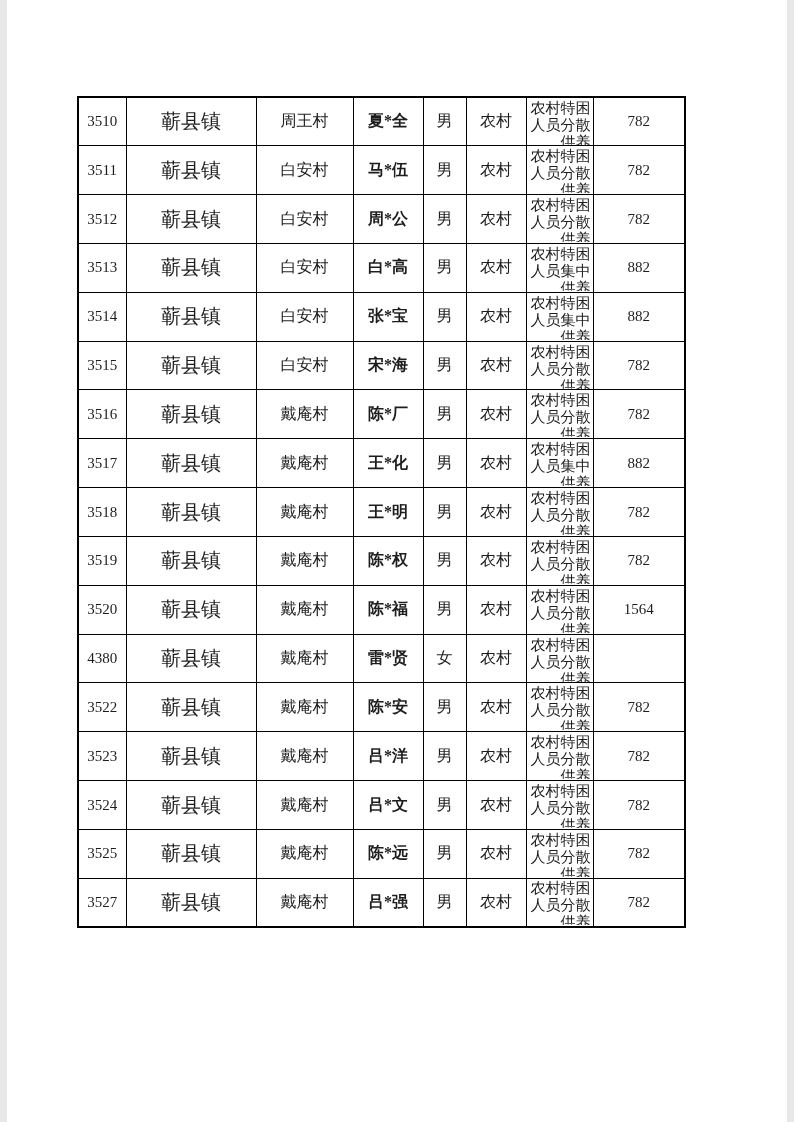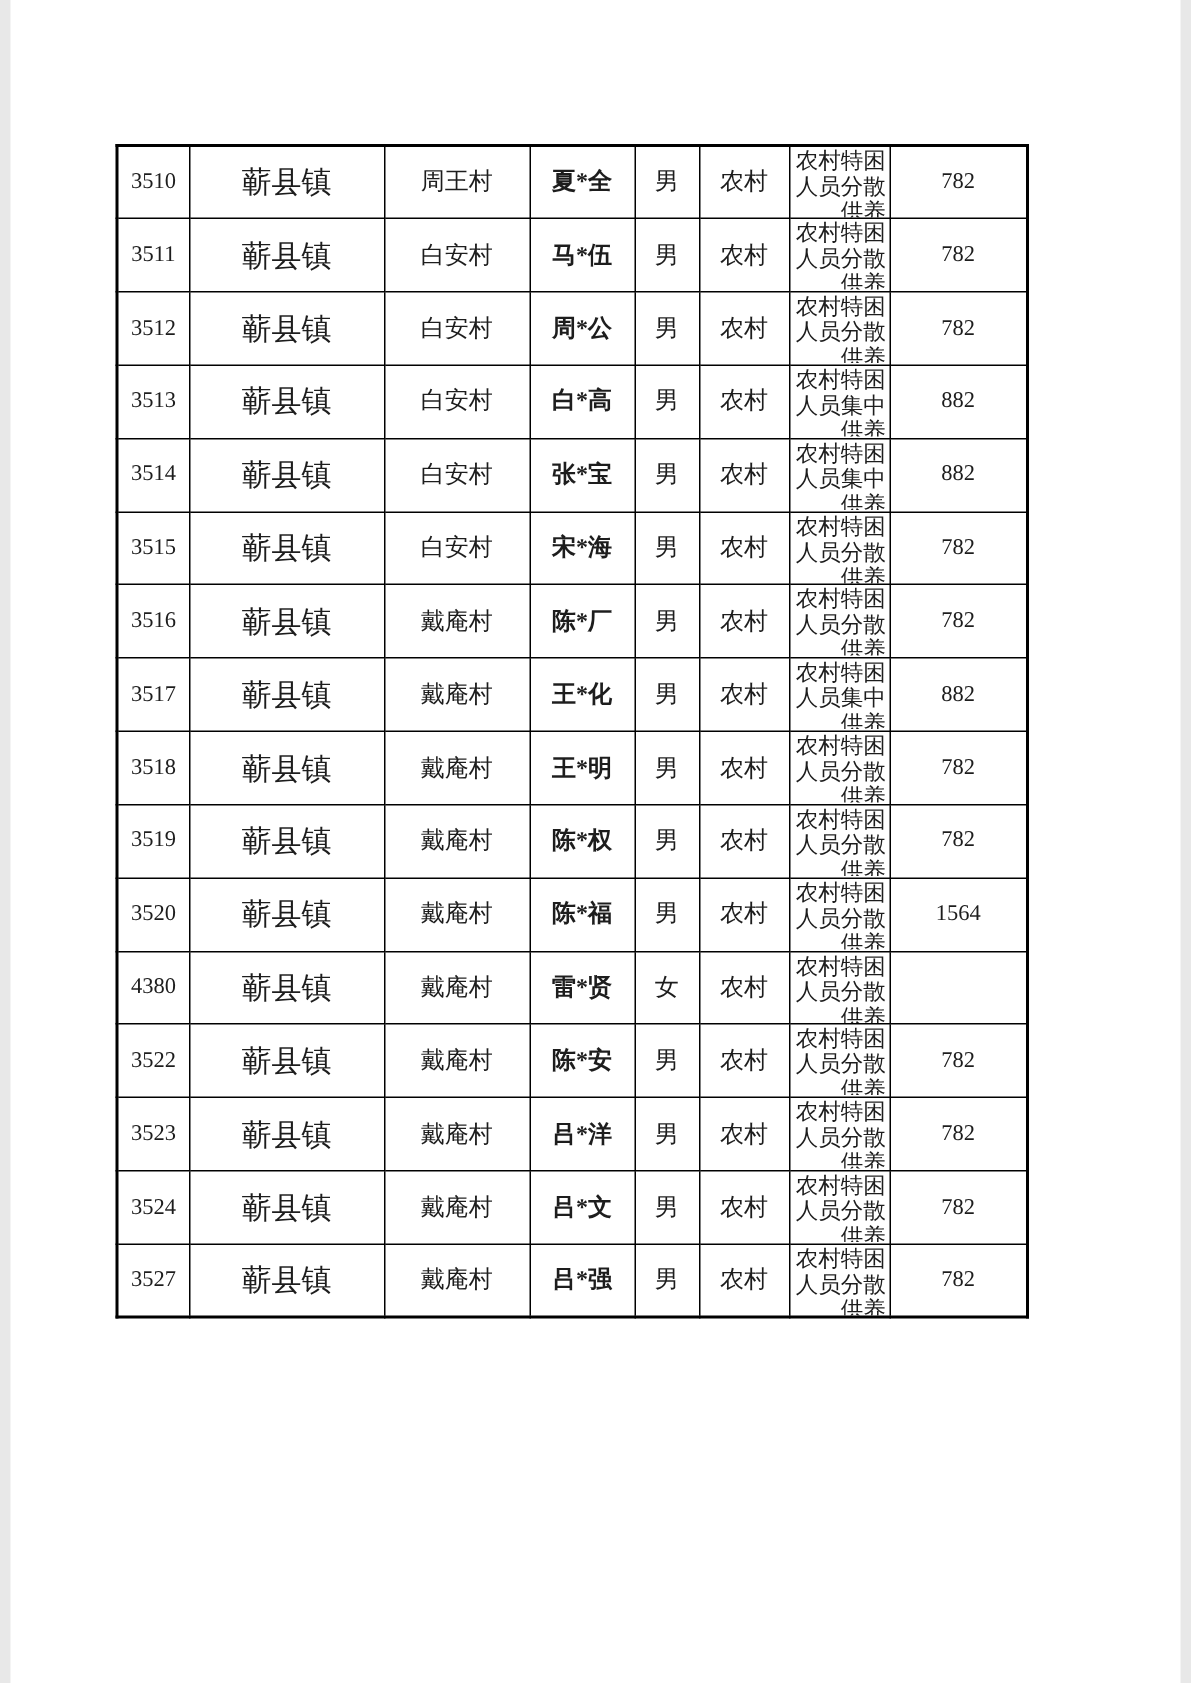--- a/index.html
+++ b/index.html
@@ -261,20 +261,32 @@
     <td class="c-village">戴庵村</td>
     <td class="c-name">吕*文</td>
     <td class="c-gender">男</td>
     <td class="c-residence">农村</td>
     <td class="c-category">
       <div class="cat-clip">农村特困人员分散供养</div>
     </td>
     <td class="c-amount">782</td>
   </tr>
 
+  <tr>
+    <td class="c-id">3525</td>
+    <td class="c-town">蕲县镇</td>
+    <td class="c-village">戴庵村</td>
+    <td class="c-name">陈*远</td>
+    <td class="c-gender">男</td>
+    <td class="c-residence">农村</td>
+    <td class="c-category">
+      <div class="cat-clip">农村特困人员分散供养</div>
+    </td>
+    <td class="c-amount">782</td>
+  </tr>
 
 
   <tr>
     <td class="c-id">3527</td>
     <td class="c-town">蕲县镇</td>
     <td class="c-village">戴庵村</td>
     <td class="c-name">吕*强</td>
     <td class="c-gender">男</td>
     <td class="c-residence">农村</td>
     <td class="c-category">

